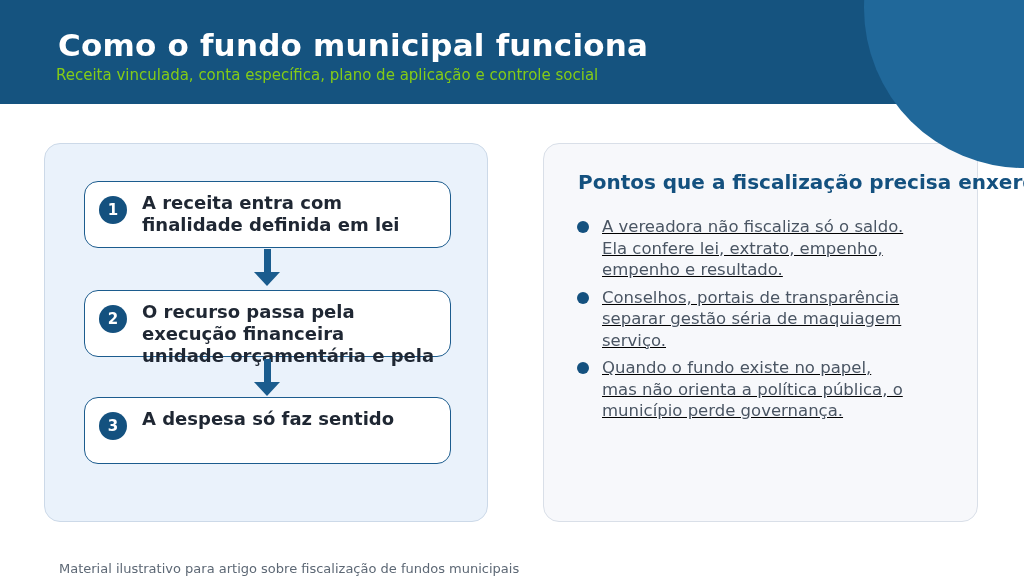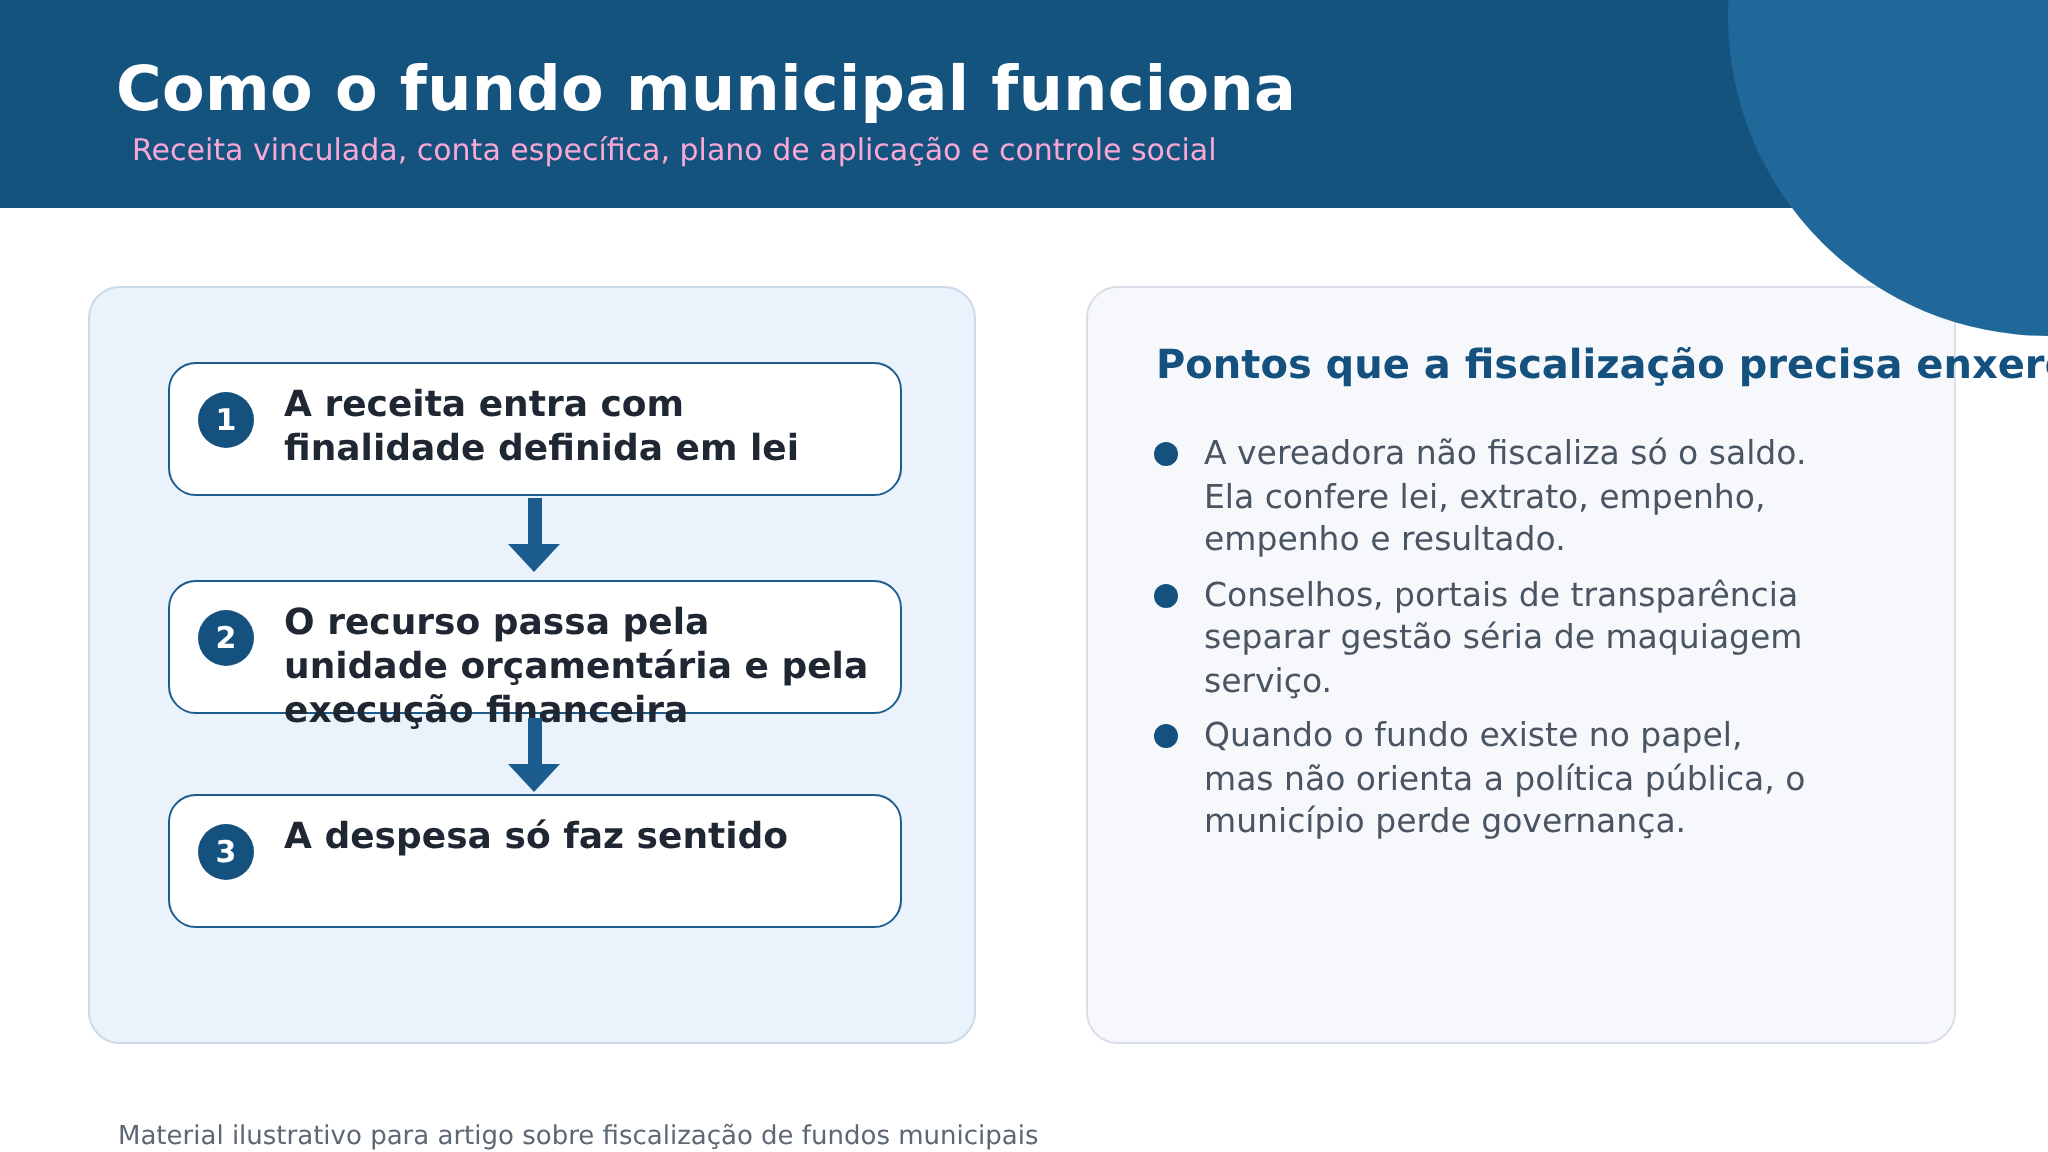--- a/index.html
+++ b/index.html
@@ -18,22 +18,22 @@
     width: 924px; height: 104px;
     background: #15537f;
     z-index: 1;
   }
   .slide-title {
     position: absolute; left: 58px; top: 27px;
     font-size: 31px; font-weight: bold; color: #ffffff;
     letter-spacing: 0.2px; white-space: nowrap;
   }
   .slide-subtitle {
-    position: absolute; left: 66px; top: 66px;
-    font-size: 15px; color: #f9a8d4; white-space: nowrap;
+    position: absolute; left: 56px; top: 66px;
+    font-size: 15px; color: #84cc16; white-space: nowrap;
   }
 
   
   .corner-circle {
     position: absolute;
     width: 320px; height: 320px;
     left: 864px; top: -152px;
     border-radius: 50%;
     background: #20689a;
     z-index: 3;
@@ -99,20 +99,21 @@
     position: absolute; left: 34px; top: 26px;
     font-size: 20px; font-weight: bold; color: #14517f;
     white-space: nowrap;
   }
   .bullet-list {
     position: absolute; left: 33px; top: 72px; width: 390px;
   }
   .bullet-item {
     display: flex; align-items: flex-start;
     margin-bottom: 6px;
+    text-decoration: underline;
   }
   .bullet-dot {
     flex-shrink: 0;
     width: 12px; height: 12px;
     margin-top: 5px; margin-right: 13px;
     border-radius: 50%;
     background: #14517f;
   }
   .bullet-text {
     font-size: 16.5px; color: #4a5563;
@@ -148,22 +149,22 @@
 
   <div class="flow-arrow a1">
     <div class="stem"></div>
     <div class="head"></div>
   </div>
 
   <div class="step-box s2">
     <div class="step-num">2</div>
     <div class="step-text">
       <div>O recurso passa pela</div>
+      <div>execução financeira</div>
       <div>unidade orçamentária e pela</div>
-      <div>execução financeira</div>
     </div>
   </div>
 
   <div class="flow-arrow a2">
     <div class="stem"></div>
     <div class="head"></div>
   </div>
 
   <div class="step-box s3">
     <div class="step-num">3</div>

